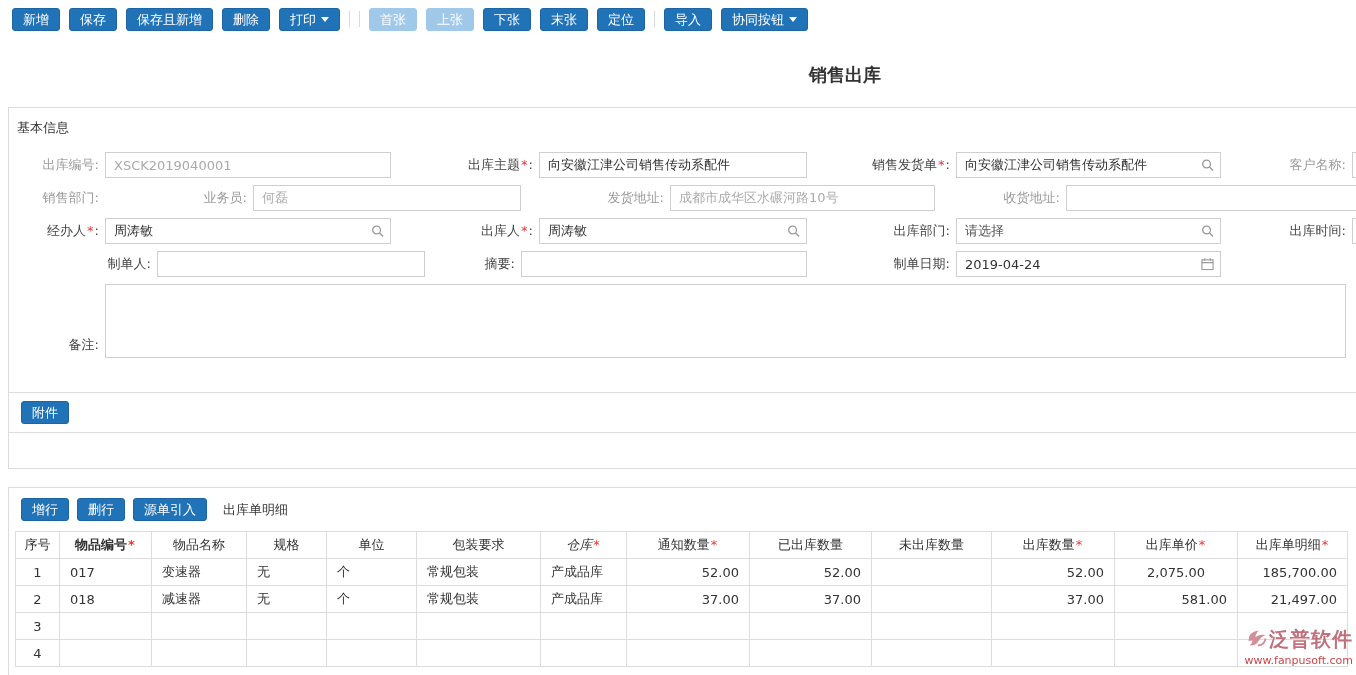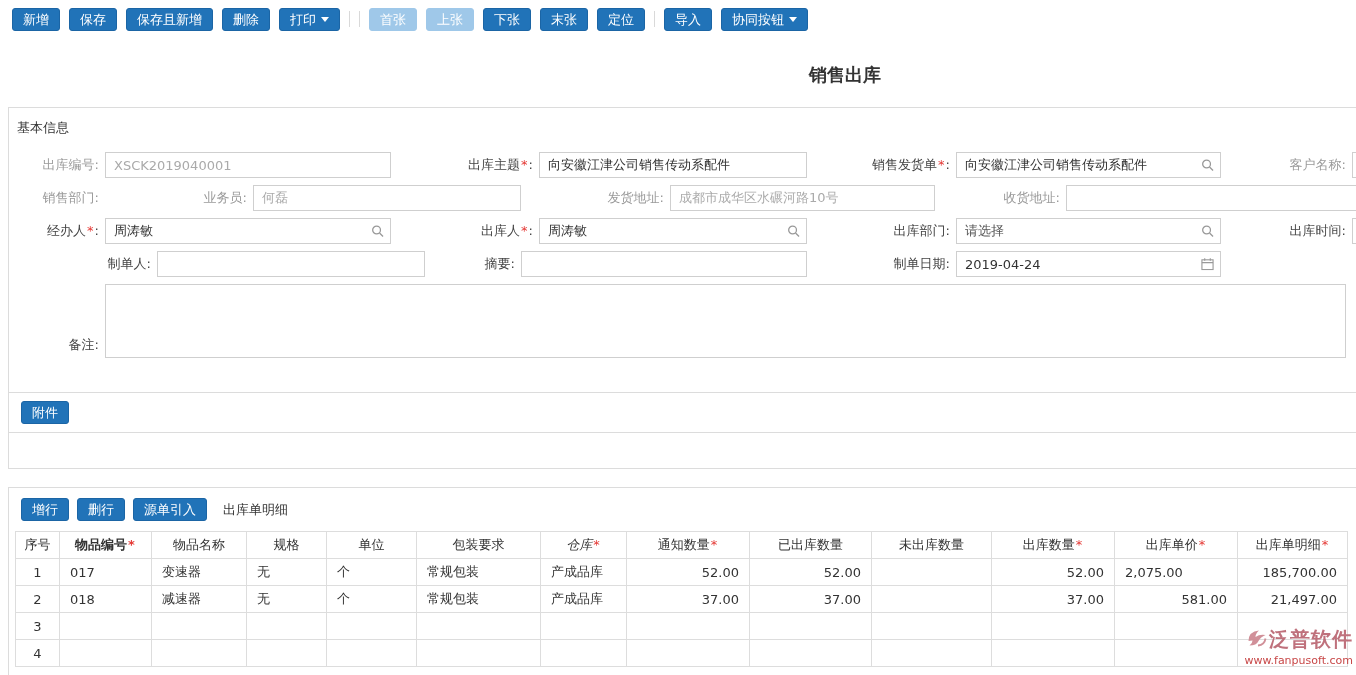--- a/index.html
+++ b/index.html
@@ -239,21 +239,21 @@
             <td style="text-align: left;">017</td>
             <td style="text-align: left;">变速器</td>
             <td style="text-align: left;">无</td>
             <td style="text-align: left;">个</td>
             <td style="text-align: left;">常规包装</td>
             <td style="text-align: left;">产成品库</td>
             <td style="text-align: right;">52.00</td>
             <td style="text-align: right;">52.00</td>
             <td style="text-align: right;"></td>
             <td style="text-align: right;">52.00</td>
-            <td style="text-align: left; border-radius: 10px;">2,075.00</td>
+            <td style="text-align: center; border-radius: 10px;">2,075.00</td>
             <td style="text-align: right;">185,700.00</td>
           </tr>
           <tr>
             <td style="text-align: center;">2</td>
             <td style="text-align: left;">018</td>
             <td style="text-align: left;">减速器</td>
             <td style="text-align: left;">无</td>
             <td style="text-align: left;">个</td>
             <td style="text-align: left;">常规包装</td>
             <td style="text-align: left;">产成品库</td>

